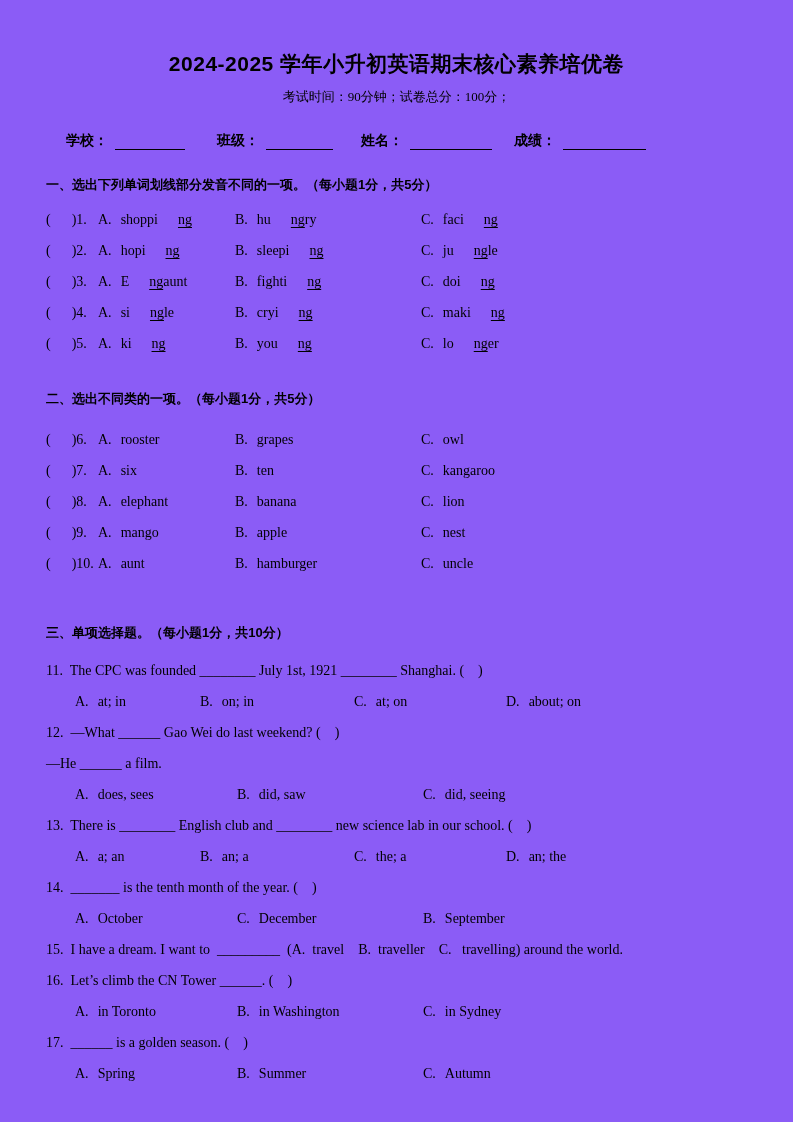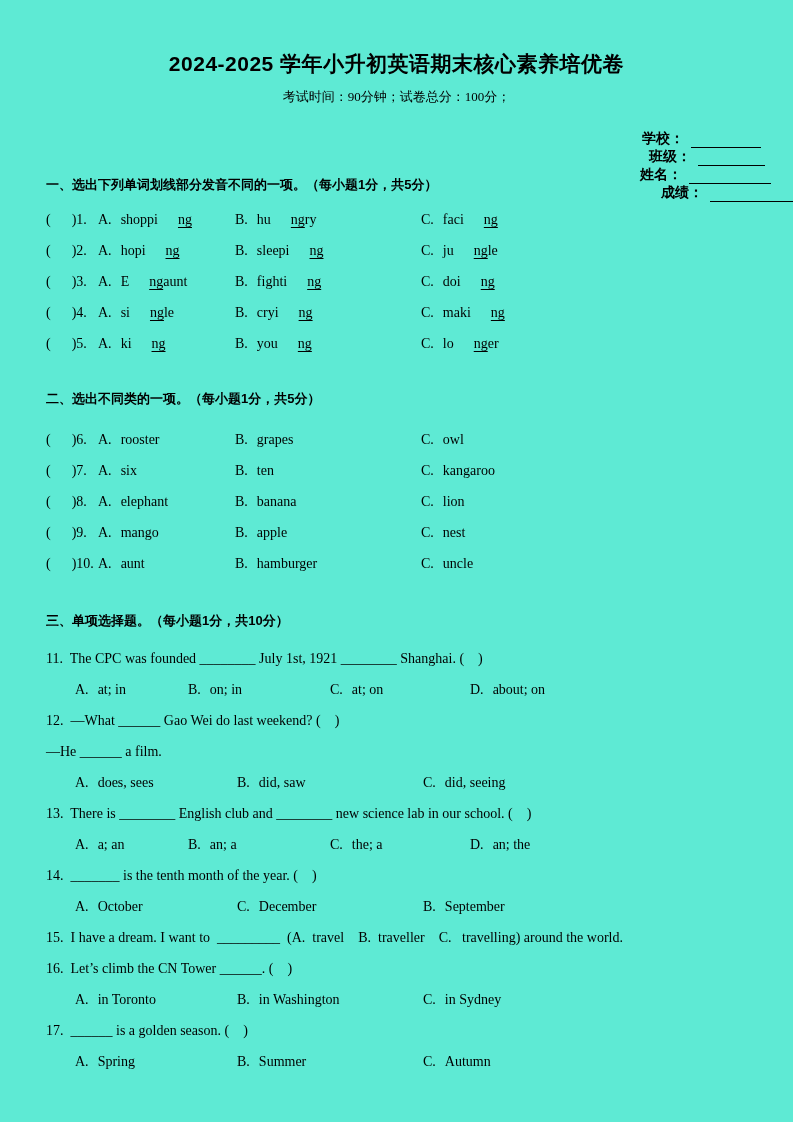--- a/index.html
+++ b/index.html
@@ -1,21 +1,21 @@
 <!DOCTYPE html>
 <html><head>
 <meta charset="utf-8">
 <style>
   * { margin:0; padding:0; box-sizing:border-box; }
   html,body { background:#888; }
   .page {
     position:relative;
     width:793px; height:1122px;
     margin:0 auto;
-    background:#5eead4;
+    background:#8b5cf6;
     color:#000;
     font-family:"Liberation Serif", serif;
     font-size:14px;
     overflow:hidden;
   }
   .title {
     padding-top:50px;
     text-align:center;
     font-family:"Liberation Sans", sans-serif;
     font-weight:bold;
@@ -28,21 +28,20 @@
     font-size:13px;
   }
   .info-row {
     margin:24px 0 0 66px;
     display:flex;
     align-items:flex-end;
     font-family:"Liberation Sans", sans-serif;
     font-weight:bold;
     font-size:14px;
     height:20px;
-    flex-direction:column;
   }
   .info-group { display:flex; align-items:flex-end; }
   .info-group .blank {
     display:inline-block;
     border-bottom:1.5px solid #000;
     height:17px;
     margin-left:7px;
   }
   .b1{width:70px;margin-right:32px;}
   .b2{width:67px;margin-right:28px;}
@@ -50,21 +49,21 @@
   .b4{width:83px;}
   .content { margin-left:46px; margin-right:36px; }
   .sec-heading {
     font-family:"Liberation Sans", sans-serif;
     font-weight:bold;
     font-size:13px;
     white-space:pre;
   }
   .h1m { margin-top:26px; }
   .h2m { margin-top:31px; }
-  .h3m { margin-top:33px; }
+  .h3m { margin-top:45px; }
   .qtable { margin-top:10px; }
   .qtable2 { margin-top:16px; }
   .qtable3 { margin-top:13px; }
   .qrow {
     display:grid;
     grid-template-columns:52px 137px 186px 1fr;
     height:31px;
     line-height:31px;
     white-space:pre;
   }
@@ -76,21 +75,21 @@
     line-height:31px;
     white-space:pre;
   }
   .opts {
     display:grid;
     height:31px;
     line-height:31px;
     padding-left:29px;
     white-space:pre;
   }
-  .opts4 { grid-template-columns:113px 142px 140px 1fr; }
+  .opts4 { grid-template-columns:113px 142px 140px 1fr;gap:12px; }
   .opts3 { grid-template-columns:162px 186px 1fr; }
 </style>
 </head>
 <body>
 
 <div class="page">
 
   <div class="title">2024-2025 学年小升初英语期末核心素养培优卷</div>
   <div class="subtitle">考试时间：90分钟；试卷总分：100分；</div>
 

